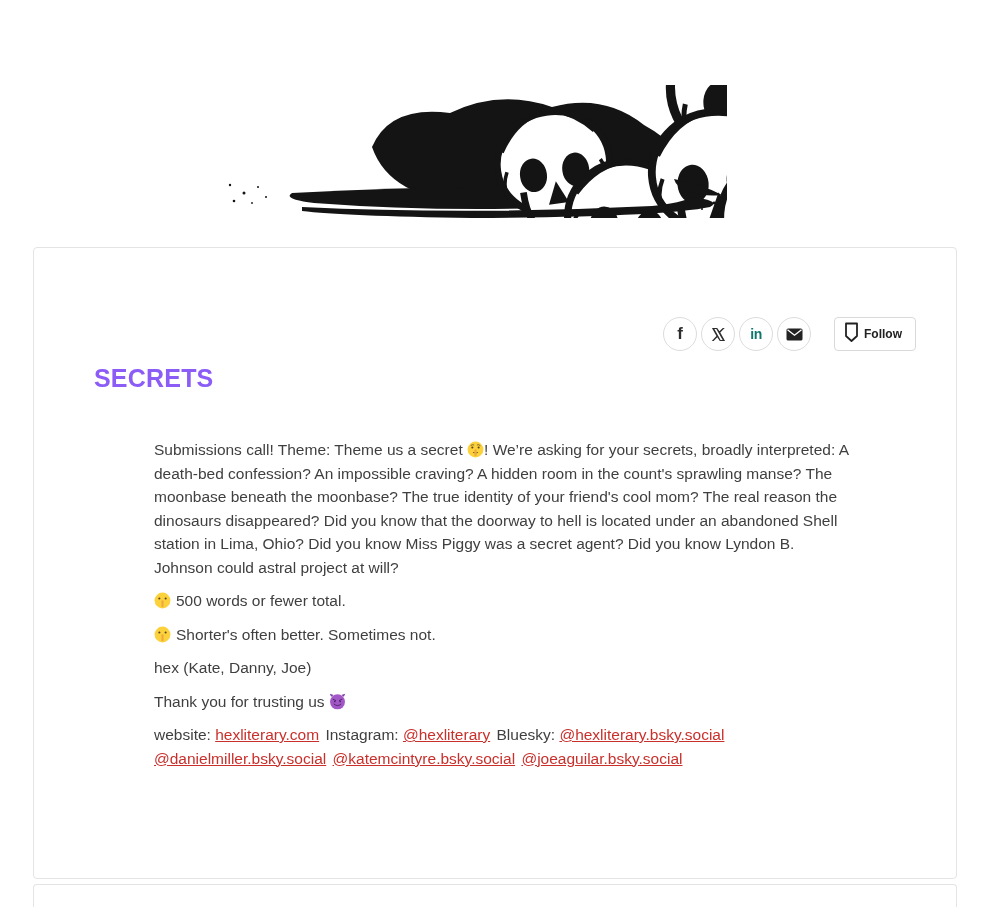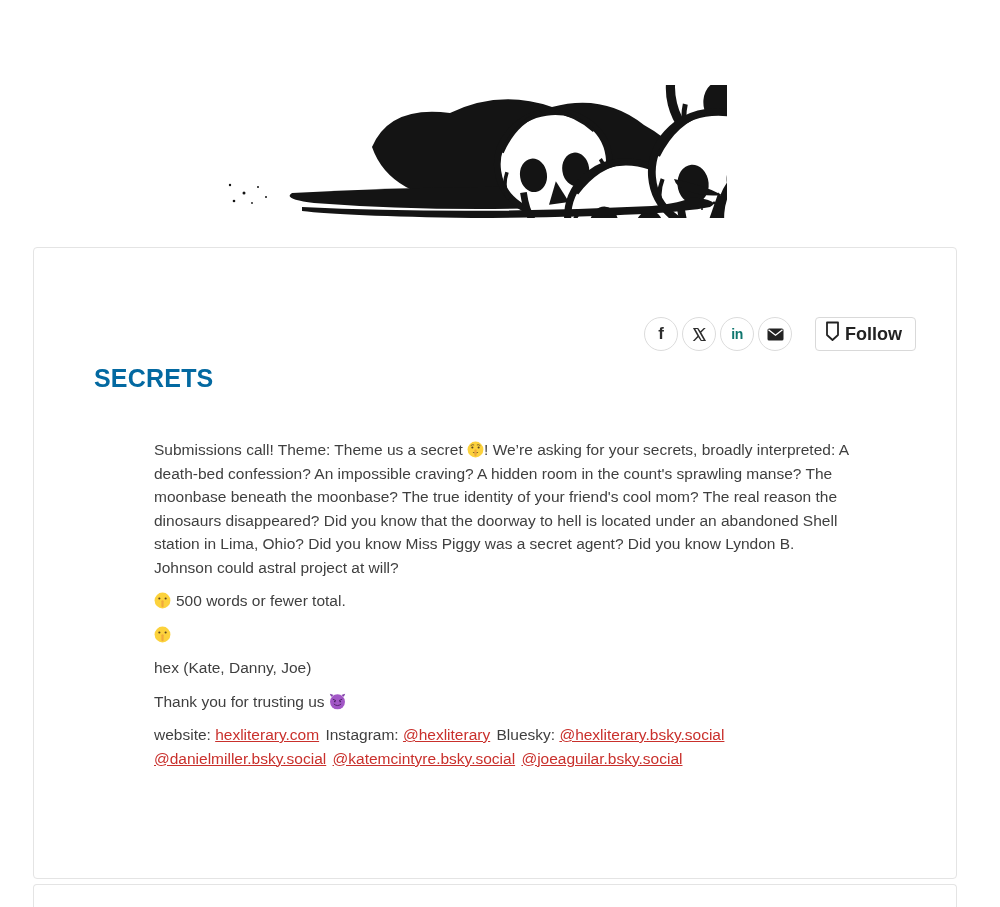--- a/index.html
+++ b/index.html
@@ -32,21 +32,21 @@
     font-weight:bold; font-size:16px;
   }
   .social-circle svg { display:block; }
   .glyph-f { font-size:17px; font-weight:700; color:#2d2d2d; }
   .glyph-in { font-size:14px; font-weight:700; color:#0f766e; letter-spacing:-0.5px; }
   .follow-btn {
     margin-left:23px; height:34px; padding:0 13px 0 9px;
     background:#fff; border:1px solid #d9d9d9; border-radius:4px;
     display:flex; align-items:center; gap:5px; cursor:pointer;
     font-family:"Liberation Sans", sans-serif;
-    font-size:18px; font-weight:700; color:#222;text-align:right;
+    font-size:12px; font-weight:700; color:#222;text-align:right;
   }
 
   
   .title {
     position:absolute; top:116px; left:60px;
     font-size:25px; font-weight:700; letter-spacing:0.2px;
   }
   .body-copy {
     position:absolute; top:190px; left:120px; width:695px;
     font-size:15.5px; line-height:23.5px; color:#3f3f3f;
@@ -153,21 +153,21 @@
     <button class="follow-btn">
       <span>
         <svg width="15" height="21" viewBox="0 0 15 21">
             <path d="M2 1.5 H13 V14 L7.5 19 L2 14 Z" fill="none" stroke="#222" stroke-width="1.8" stroke-linejoin="round"></path>
           </svg>
       </span>
       <span>Follow</span>
     </button>
   </div>
 
-  <h1 class="title" style="color:#0369a1">SECRETS</h1>
+  <h1 class="title" style="color:#8b5cf6">SECRETS</h1>
 
   <div class="body-copy">
 
     <p><span>Submissions call! Theme: Theme us a secret </span><span class="emoji"><svg width="17" height="17" viewBox="0 0 20 20">
             <circle cx="10" cy="10" r="9.3" fill="#fcd23c"></circle>
             <circle cx="6.3" cy="7.6" r="1.25" fill="#5c4422"></circle>
             <circle cx="13.7" cy="7.6" r="1.25" fill="#5c4422"></circle>
             <path d="M4.6 5.2 q1.6 -1.5 3.4 -0.7 M15.4 5.2 q-1.6 -1.5 -3.4 -0.7" stroke="#5c4422" stroke-width="0.9" fill="none" stroke-linecap="round"></path>
             <path d="M7.4 13.6 q2.6 1.2 5.2 0" stroke="#5c4422" stroke-width="0.9" fill="none" stroke-linecap="round"></path>
             <rect x="8.7" y="9.6" width="2.6" height="8.4" rx="1.3" fill="#f0a93c"></rect>
@@ -179,21 +179,21 @@
             <circle cx="6.3" cy="7.6" r="1.25" fill="#5c4422"></circle>
             <circle cx="13.7" cy="7.6" r="1.25" fill="#5c4422"></circle>
             <rect x="8.7" y="9.6" width="2.6" height="8.4" rx="1.3" fill="#f0a93c"></rect>
           </svg></span><span>500 words or fewer total.</span></p>
 
     <p class="bullet"><span class="emoji"><svg width="17" height="17" viewBox="0 0 20 20">
             <circle cx="10" cy="10" r="9.3" fill="#fcd23c"></circle>
             <circle cx="6.3" cy="7.6" r="1.25" fill="#5c4422"></circle>
             <circle cx="13.7" cy="7.6" r="1.25" fill="#5c4422"></circle>
             <rect x="8.7" y="9.6" width="2.6" height="8.4" rx="1.3" fill="#f0a93c"></rect>
-          </svg></span></p>
+          </svg></span><span>Shorter's often better. Sometimes not.</span></p>
 
     <p>hex (Kate, Danny, Joe)</p>
 
     <p><span>Thank you for trusting us </span><span class="emoji"><svg width="17" height="17" viewBox="0 0 20 20">
             <path d="M2.5 4.5 L1 0.8 L5.5 2.4 Z" fill="#7c3aa4"></path>
             <path d="M17.5 4.5 L19 0.8 L14.5 2.4 Z" fill="#7c3aa4"></path>
             <circle cx="10" cy="10.4" r="8.8" fill="#a257c6"></circle>
             <path d="M4.8 7.4 l3 1.4 M15.2 7.4 l-3 1.4" stroke="#4d2368" stroke-width="1.1" stroke-linecap="round"></path>
             <circle cx="6.8" cy="10" r="1" fill="#4d2368"></circle>
             <circle cx="13.2" cy="10" r="1" fill="#4d2368"></circle>

